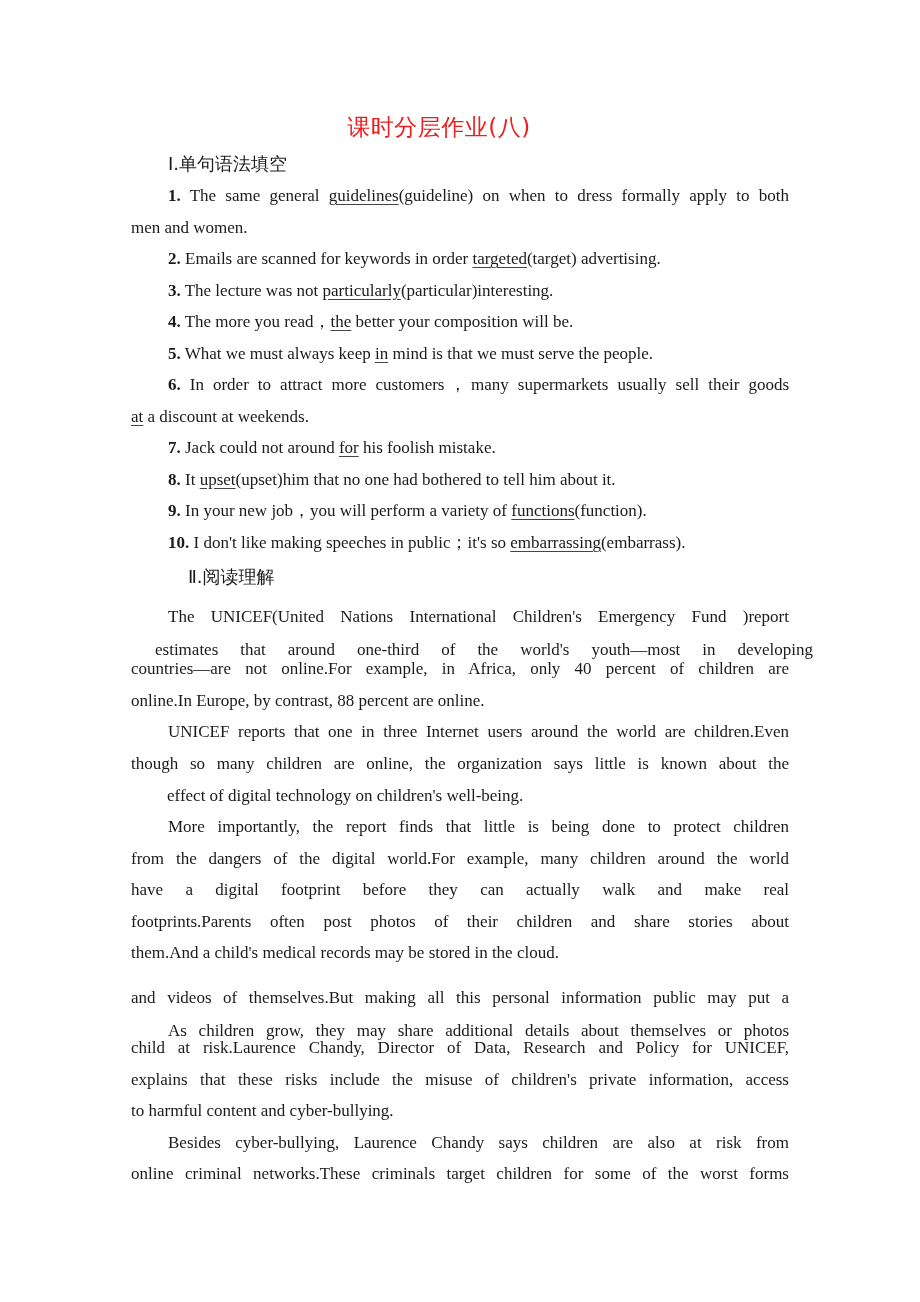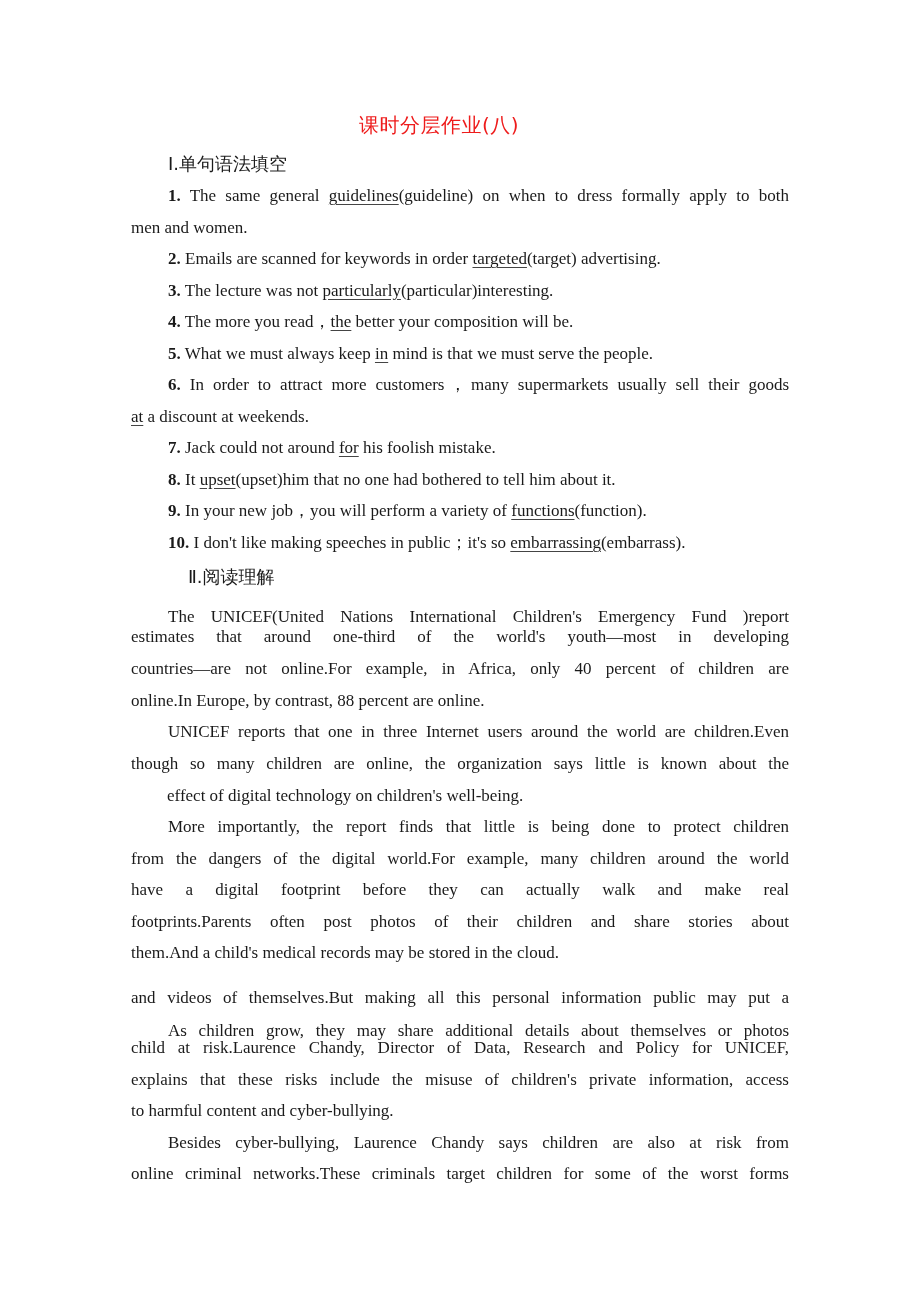--- a/index.html
+++ b/index.html
@@ -24,21 +24,21 @@
     .title-wrap {
       position: absolute;
       left: 0;
       width: 696px;
       top: 112px;
       text-align: center;
     }
     .title-wrap span {
       color: #ee1c1c;
       font-family: "DejaVu Sans", "Liberation Sans", sans-serif;
-      font-size: 20px;
+      font-size: 23px;
       letter-spacing: 0.5px;
       position: relative;
       left: -40px;
     }
     .line {
       position: absolute;
       left: 0;
       font-family: Liberation Serif, serif;
       font-size: 17px;
       white-space: pre;
@@ -93,21 +93,21 @@
 
   <div class="line indent" style="top:470px;"><span class="num">8.</span><span> It </span><span class="ans">upset</span><span>(upset)him that no one had bothered to tell him about it.</span></div>
 
   <div class="line indent" style="top:501px;"><span class="num">9.</span><span> In your new job，you will perform a variety of </span><span class="ans">functions</span><span>(function).</span></div>
 
   <div class="line indent" style="top:533px;"><span class="num">10.</span><span> I don't like making speeches in public；it's so </span><span class="ans">embarrassing</span><span>(embarrass).</span></div>
 
   <div class="line indent heading" style="top:567px;margin-left:20px;">Ⅱ.阅读理解</div>
 
   <div class="line indent justify" style="top:596px;margin-top:11px;">The UNICEF(United Nations International Children's Emergency Fund )report</div>
-  <div class="line justify" style="top:627px;">estimates that around one-third of the world's youth—most in developing</div>
+  <div class="line justify" style="top:640px;margin-left:24px;">estimates that around one-third of the world's youth—most in developing</div>
   <div class="line justify" style="top:659px;">countries—are not online.For example, in Africa, only 40 percent of children are</div>
   <div class="line" style="top:691px;">online.In Europe, by contrast, 88 percent are online.</div>
 
   <div class="line indent justify" style="top:722px;">UNICEF reports that one in three Internet users around the world are children.Even</div>
   <div class="line justify" style="top:754px;">though so many children are online, the organization says little is known about the</div>
   <div class="line" style="top:786px;margin-left:36px;">effect of digital technology on children's well-being.</div>
 
   <div class="line indent justify" style="top:817px;">More importantly, the report finds that little is being done to protect children</div>
   <div class="line justify" style="top:849px;">from the dangers of the digital world.For example, many children around the world</div>
   <div class="line justify" style="top:880px;">have a digital footprint before they can actually walk and make real</div>

